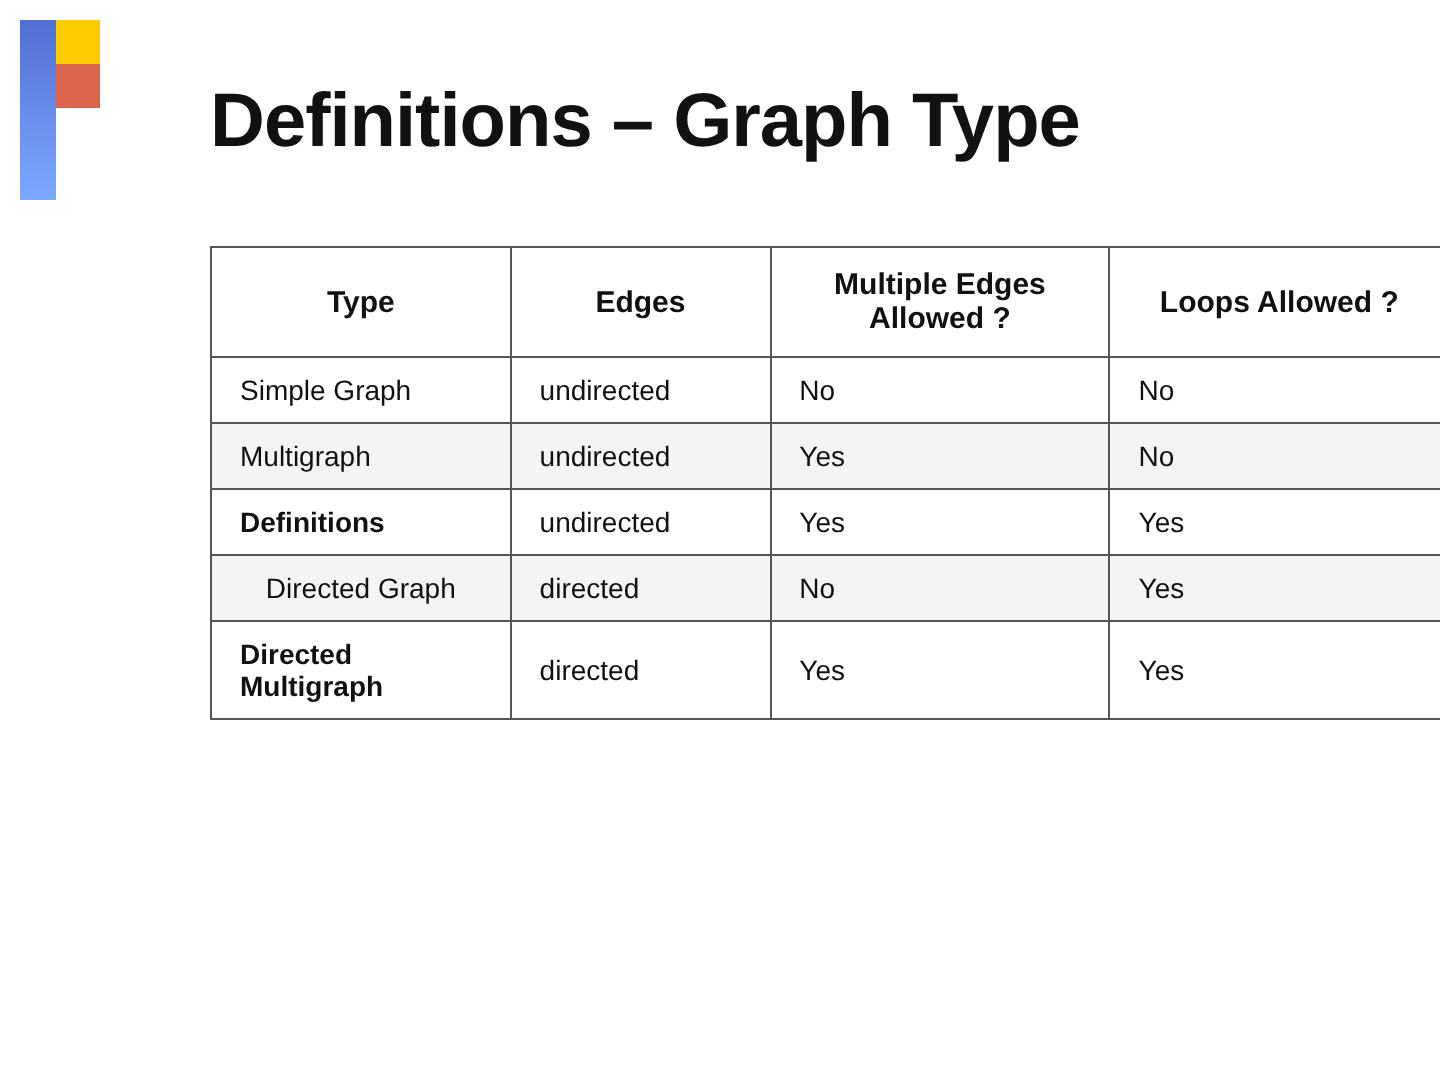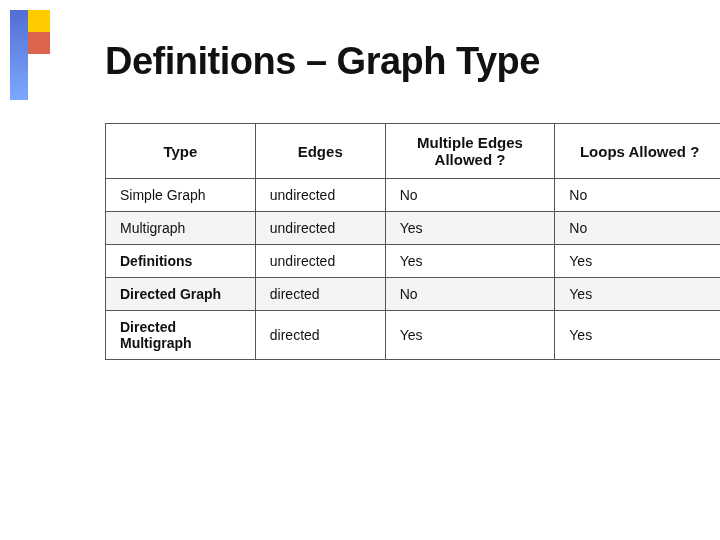--- a/index.html
+++ b/index.html
@@ -147,21 +147,21 @@
             <td class="center">Yes</td>
             <td class="center">No</td>
           </tr>
           <tr>
             <td style="font-weight: bold;">Definitions</td>
             <td>undirected</td>
             <td class="center">Yes</td>
             <td class="center">Yes</td>
           </tr>
           <tr>
-            <td style="font-weight: bold;">Directed Graph</td>
+            <td style="font-weight: normal; text-align: center;">Directed Graph</td>
             <td>directed</td>
             <td class="center">No</td>
             <td class="center">Yes</td>
           </tr>
           <tr>
             <td style="font-weight: bold;">Directed Multigraph</td>
             <td>directed</td>
             <td class="center">Yes</td>
             <td class="center">Yes</td>
           </tr>

